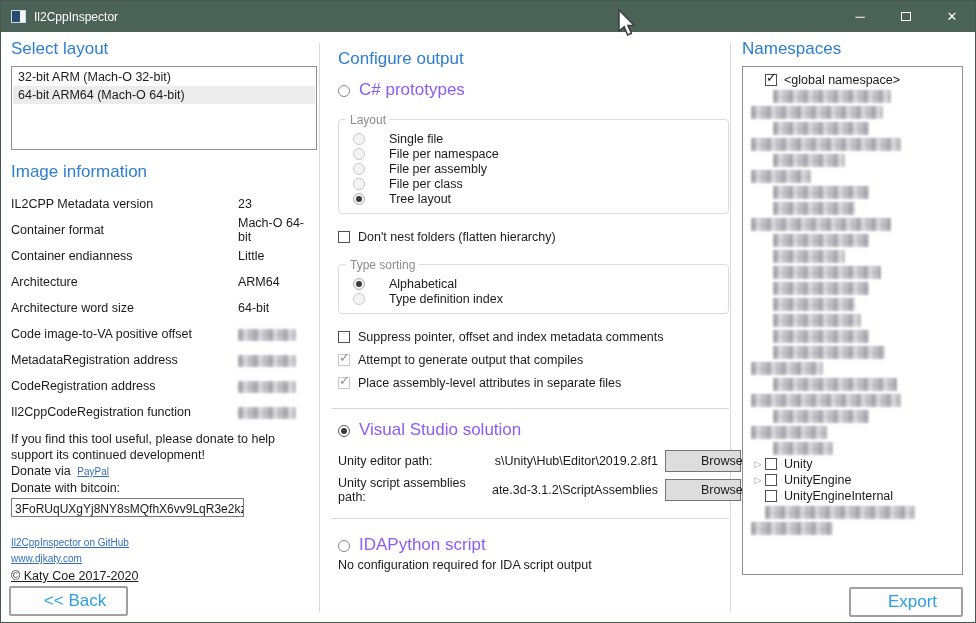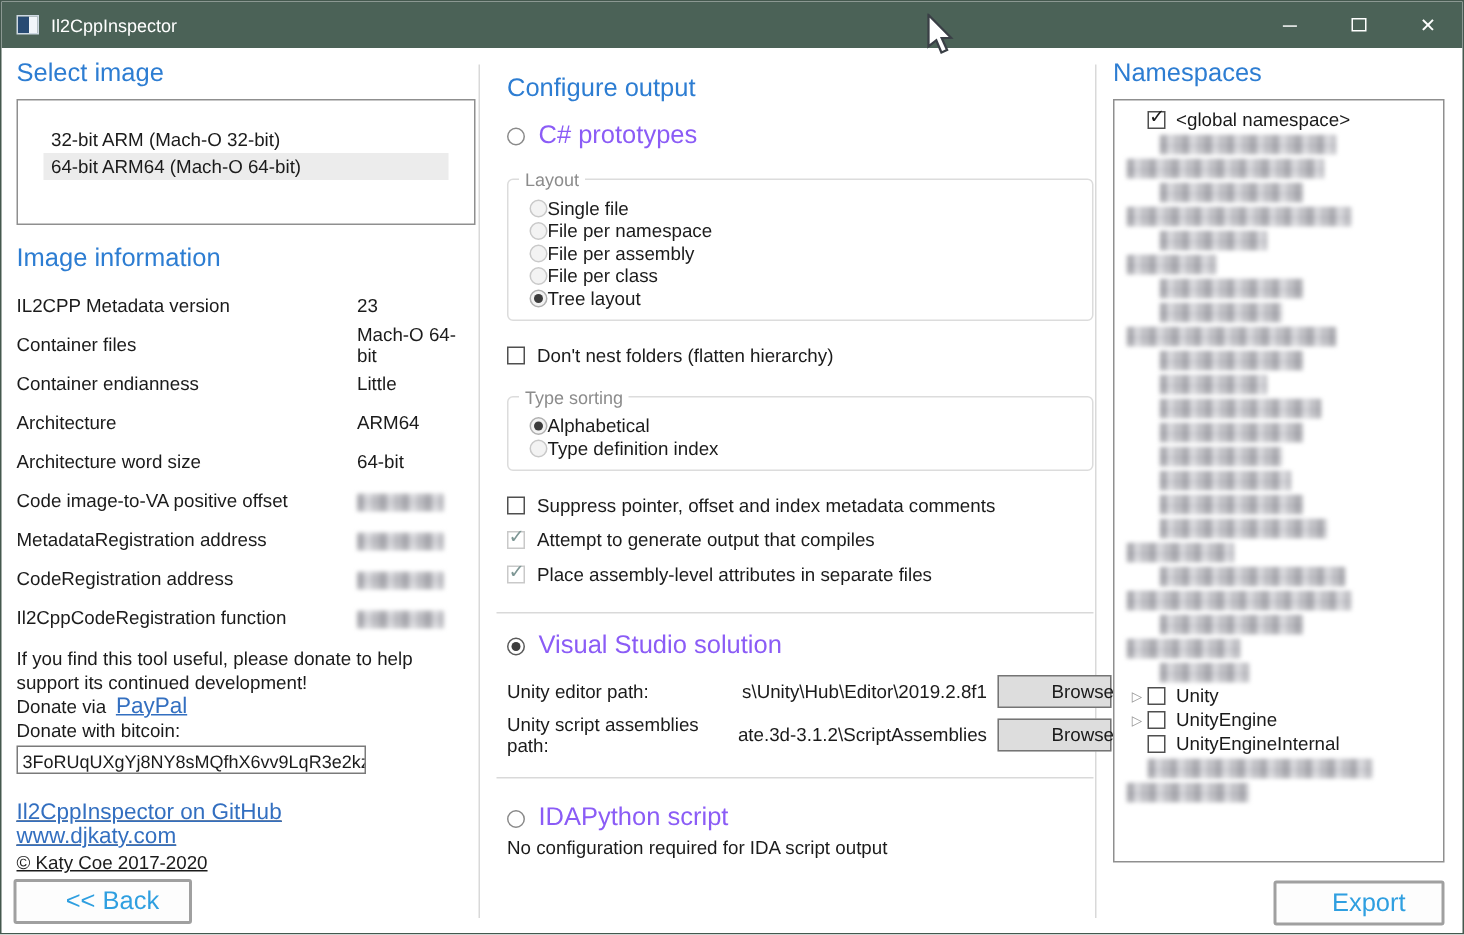--- a/index.html
+++ b/index.html
@@ -19,21 +19,21 @@
     background: linear-gradient(90deg, #284b73 0 58%, #f2f6fa 58%);
     border: 1px solid #cdd8e2;
   }
   .tb-title { flex: 0 0 auto; }
   .tb-spacer { flex: 1; }
   .wc { width: 46px; height: 31px; display: flex; align-items: center; justify-content: center; font-size: 13px; color: #fff; cursor: default; }
   .wc .maxbox { width: 10px; height: 9px; border: 1px solid #fff; display: inline-block; }
   
   .h1 { font-size: 17px; color: #2d7dd2; font-weight: 400; }
   .green { color: #8b5cf6; font-size: 17px; }
-  .link { color: #336fc0; text-decoration: underline; font-size: 15px; cursor: pointer; display: inline-block; }
+  .link { color: #336fc0; text-decoration: underline; font-size: 10px; cursor: pointer; display: inline-block; }
   .vdiv { position: absolute; width: 1px; background: #d9d9d9; top: 42px; bottom: 10px; }
   .hdiv { height: 1px; background: #d9d9d9; }
   .redact {
     display: inline-block; height: 12px; vertical-align: middle;
     background:
       repeating-linear-gradient(90deg, rgba(145,145,152,.6) 0 5px, rgba(214,214,219,.6) 5px 10px, rgba(178,178,184,.6) 10px 15px),
       repeating-linear-gradient(0deg, #dcdcde 0 4px, #c3c3c8 4px 8px);
     filter: blur(1.3px); border-radius: 1px;
   }
   
@@ -46,21 +46,21 @@
     border-radius: 50%; background: #3c3c3c;
   }
   .cb { width: 12px; height: 12px; border: 1px solid #4f4f4f; background: #fff; display: inline-block; flex: 0 0 auto; position: relative; }
   .cb.disabled { border-color: #c9c9c9; }
   .cb .tick { position: absolute; left: 0px; top: -4px; font-size: 13px; line-height: 13px; color: #1a1a1a; }
   .cb.disabled .tick { color: #7d9694; }
   
   .col-left { position: absolute; left: 10px; top: 38px; width: 306px; }
   .listbox {
     margin-top: 7px; border: 1px solid #8f8f8f; background: #fff; height: 84px;
-    padding: 17px; font-size: 12.5px;
+    padding: 1px; font-size: 12.5px;
   }
   .li-item { padding: 2px 5px; height: 18px; }
   .li-item.selected { background: #ececec; }
   .info-header { margin-top: 12px; }
   .info { margin-top: 15px; font-size: 12.5px; }
   .irow { display: flex; align-items: center; height: 14px; margin-bottom: 12px; }
   .ilabel { flex: 0 0 227px; }
   .ival { flex: 1; }
   .donate { margin-top: 10px; font-size: 12.5px; line-height: 16px; width: 302px; }
   .textbox {
@@ -69,21 +69,21 @@
   }
   .links { margin-top: 18px; font-size: 12.5px; line-height: 16px; text-decoration: underline; }
   .links a { display: block; }
   .copyright { color: #1b1b1b; margin-top: 1px; }
   
   .col-mid { position: absolute; left: 337px; top: 48px; width: 391px; font-size: 12.5px; }
   .radio-h { display: flex; align-items: center; gap: 9px; margin-top: 11px; }
   .radio-h .rb { margin-top: 2px; }
   .group { border: 1px solid #dcdcdc; border-radius: 4px; position: relative; margin-top: 19px; padding: 11px 10px 7px 14px; }
   .group-label { position: absolute; top: -7px; left: 7px; background: #fff; padding: 0 4px; color: #8c8c8c; font-size: 12px; }
-  .opt-row { display: flex; align-items: center; gap: 0; height: 15px; }
+  .opt-row { display: flex; align-items: center; gap: 24px; height: 15px; }
   .cb-row { display: flex; align-items: center; gap: 8px; margin-top: 6px; height: 17px; }
   .cb-row.first { margin-top: 14px; }
   .mid-hdiv { margin: 17px 0 0 -7px; width: 398px; }
   .desc { margin-top: 3px; line-height: 15px; }
   .path-row { display: flex; align-items: center; margin-top: 7px; height: 22px; }
   .path-label { flex: 0 0 148px; }
   .path-value { flex: 0 0 172px; text-align: right; white-space: nowrap; overflow: hidden; }
   .browse-btn {
     margin-left: 7px; width: 76px; height: 22px; background: #ddd; border: 1px solid #757575;
     font-size: 12.5px; font-family: inherit; color: #1b1b1b; cursor: default; padding-left: 35px;
@@ -127,34 +127,34 @@
       </span>
     <span class="wc">
         <span>✕</span>
       </span>
   </div>
 
   <div class="vdiv" style="left:318px"></div>
   <div class="vdiv" style="left:729px"></div>
 
   <div class="col-left">
-    <div class="h1">Select image</div>
+    <div class="h1">Select layout</div>
     <div class="listbox">
       <div class="li-item">32-bit ARM (Mach-O 32-bit)</div>
       <div class="li-item selected">64-bit ARM64 (Mach-O 64-bit)</div>
     </div>
 
     <div class="h1 info-header">Image information</div>
     <div class="info">
       <div class="irow">
           <span class="ilabel">IL2CPP Metadata version</span>
           <span class="ival">23</span>
         </div>
       <div class="irow">
-          <span class="ilabel">Container files</span>
+          <span class="ilabel">Container format</span>
           <span class="ival">Mach-O 64-bit</span>
         </div>
       <div class="irow">
           <span class="ilabel">Container endianness</span>
           <span class="ival">Little</span>
         </div>
       <div class="irow">
           <span class="ilabel">Architecture</span>
           <span class="ival">ARM64</span>
         </div>

